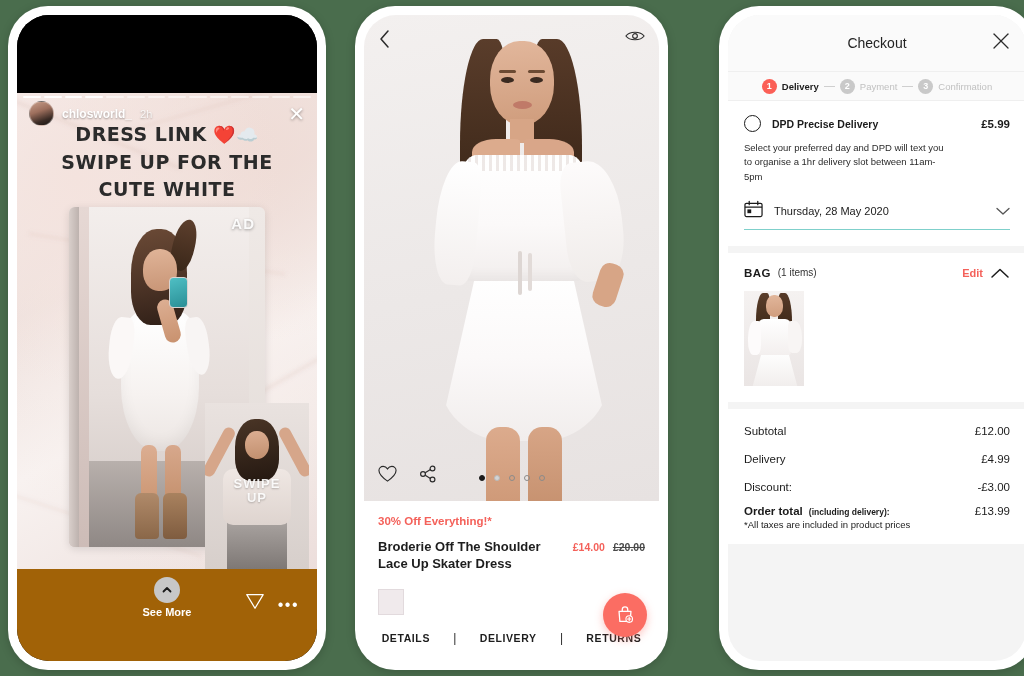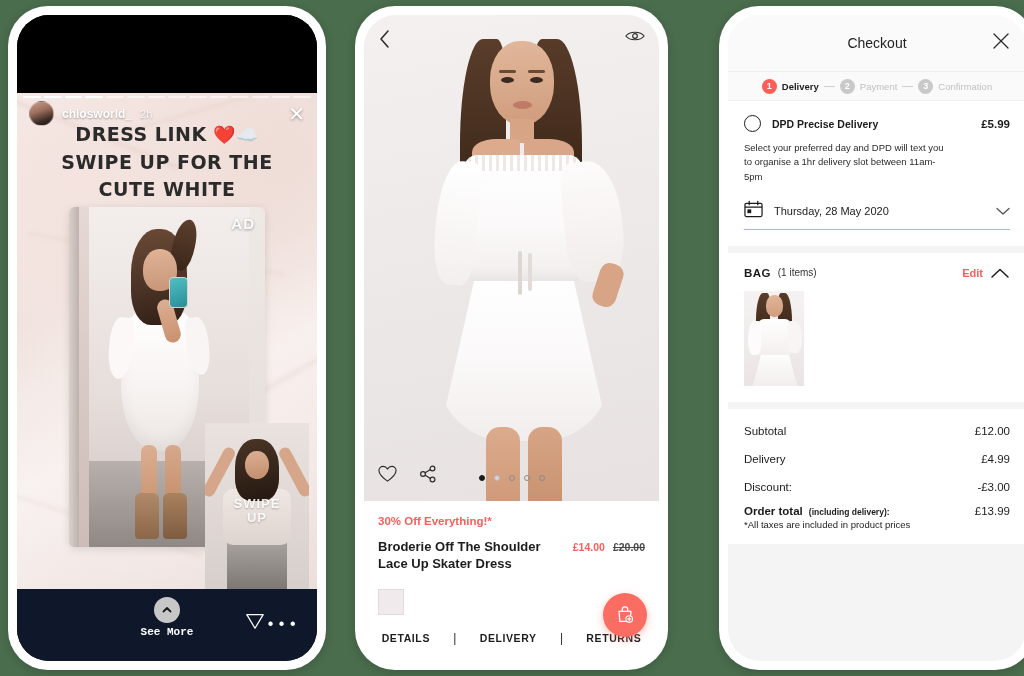--- a/index.html
+++ b/index.html
@@ -170,22 +170,22 @@
               background: #d6a68a; border-radius: 6px; transform: rotate(-28deg); }
   .p2-top { position: absolute; left: 18px; top: 66px; width: 68px; height: 56px;
             background: linear-gradient(180deg,#efe7e3,#ded4cf); border-radius: 10px; }
   .p2-jeans { position: absolute; left: 22px; top: 118px; width: 60px; height: 48px;
               background: linear-gradient(180deg,#a9a3a0,#7e7875); }
   .p2-text { position: absolute; left: 0; right: 0; top: 74px; text-align: center;
              font-size: 13px; font-weight: bold; color: rgba(255,255,255,.9);
              letter-spacing: 1px; line-height: 1.1; text-shadow: 0 1px 2px rgba(0,0,0,.25); }
 
   .story-footer {
-    flex: none; height: 72px; background: #0f172a;
-    display: flex; align-items: center; position: relative; font-family: Liberation Mono, monospace;
+    flex: none; height: 92px; background: #a16207;
+    display: flex; align-items: center; position: relative;
   }
   .see-more {
     position: absolute; left: 0; right: 0; top: 8px;
     display: flex; flex-direction: column; align-items: center; gap: 3px;
     cursor: pointer;
   }
   .see-more-chevron {
     width: 26px; height: 26px; border-radius: 50%; background: #c7c7c7;
     display: flex; align-items: center; justify-content: center;
   }

